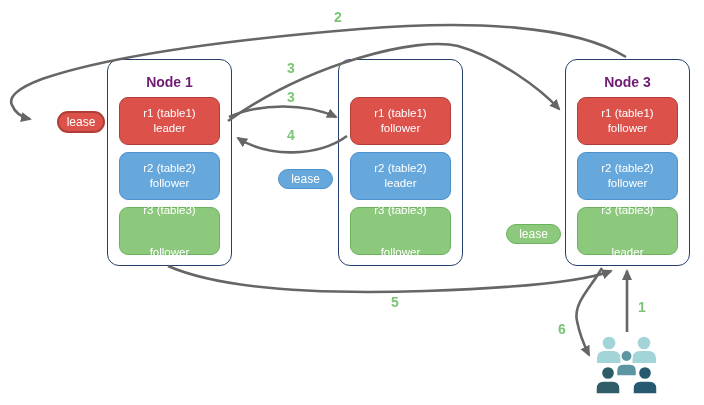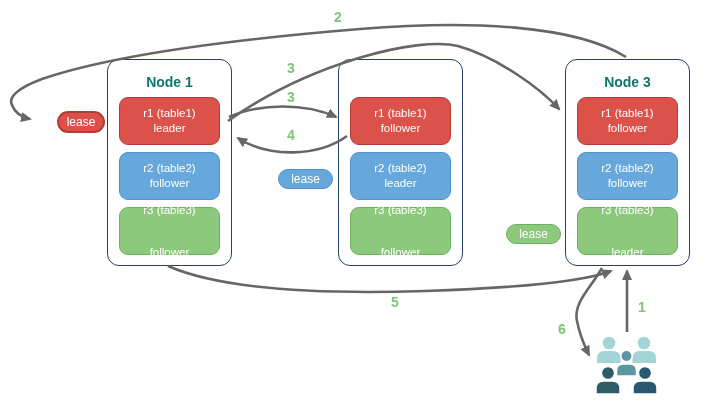--- a/index.html
+++ b/index.html
@@ -5,21 +5,21 @@
   html,body{margin:0;padding:0;background:#fff;}
   .stage{
     position:relative;width:704px;height:405px;background:#ffffff;overflow:hidden;
     font-family:"Liberation Sans","DejaVu Sans",sans-serif;
   }
   .node{
     position:absolute;top:59px;height:205px;width:123px;
     background:#ffffff;border:1.6px solid #27406B;border-radius:12px;z-index:1;
   }
   .node-title{
-    margin-top:14px;text-align:center;font-size:14px;font-weight:bold;color:#0f766e;
+    margin-top:14px;text-align:center;font-size:14px;font-weight:bold;color:#701a75;
   }
   .replica{
     position:absolute;left:11px;right:11px;height:46px;border-radius:9px;
     display:flex;flex-direction:column;align-items:center;justify-content:center;
     color:#ffffff;font-size:11.5px;line-height:15px;text-align:center;
   }
   .replica.red{background:#DC524B;border:1.6px solid #B03E38;}
   .replica.blue{background:#66A7DC;border:1.6px solid #4D92CC;}
   .replica.green{background:#8CC97D;border:1.6px solid #6AB25C;gap:27px;}
   .r-top{top:37px;} .r-mid{top:92px;} .r-bot{top:147px;}

